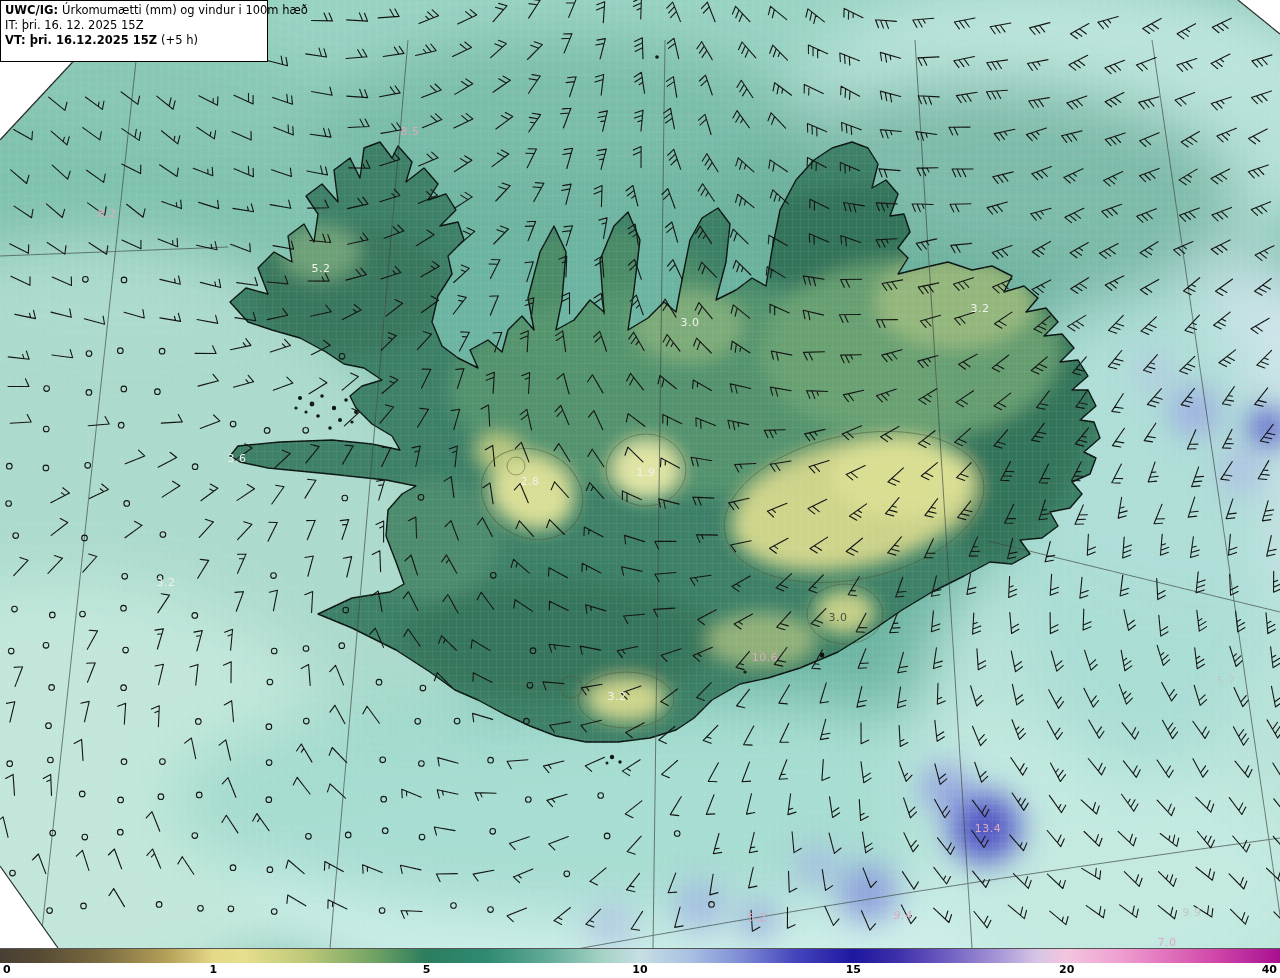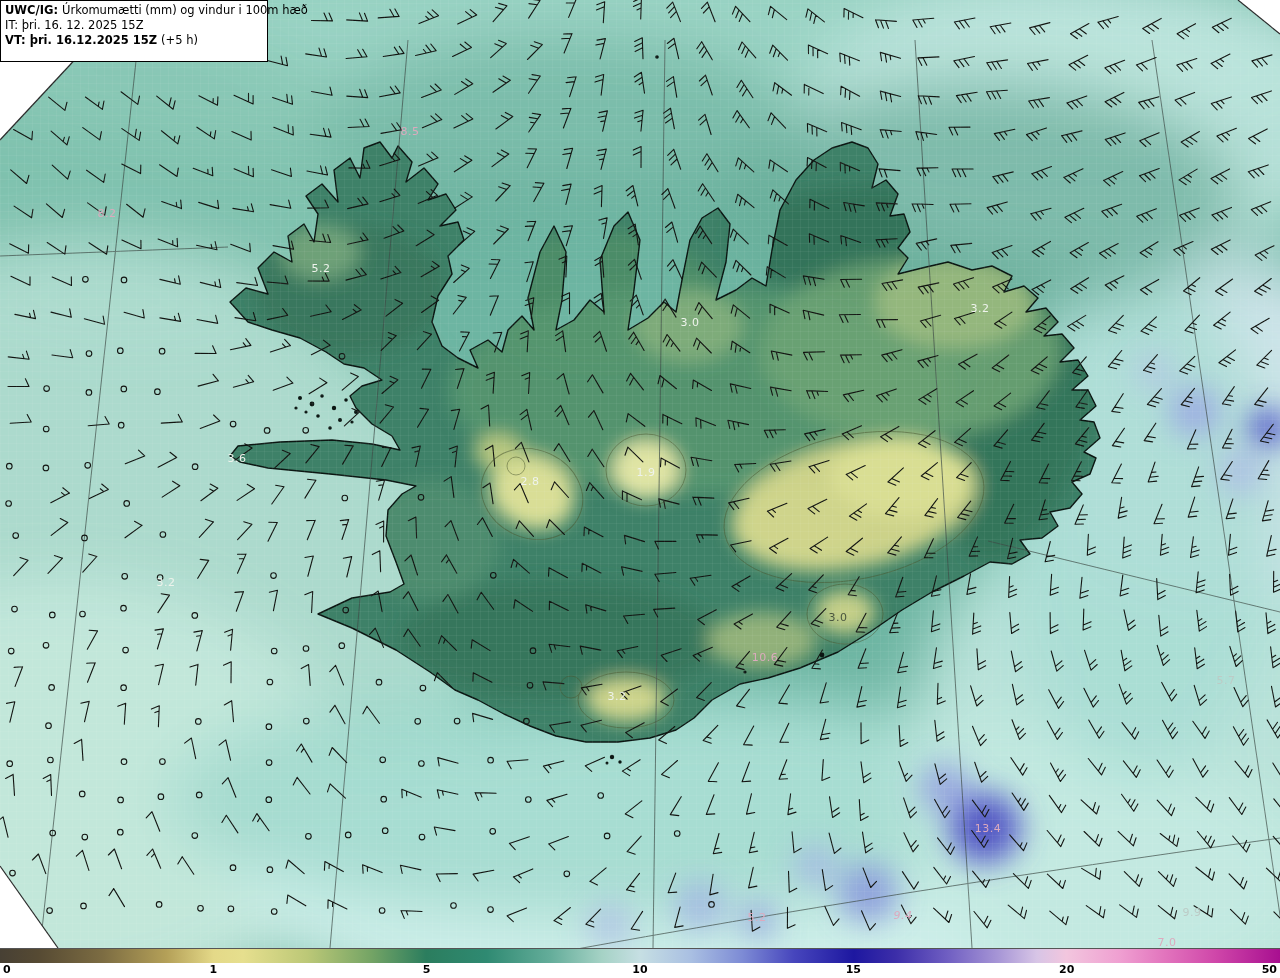--- a/index.html
+++ b/index.html
@@ -305,16 +305,16 @@
 
   <div id="colorbar">
     <div id="cb-bar"></div>
     <div class="cb-ticks">
       <span class="cbt t0">0</span>
       <span class="cbt t1">1</span>
       <span class="cbt t2">5</span>
       <span class="cbt t3">10</span>
       <span class="cbt t4">15</span>
       <span class="cbt t5">20</span>
-      <span class="cbt t6">50</span>
+      <span class="cbt t6">40</span>
     </div>
   </div>
 </div>
 
 </body></html>

